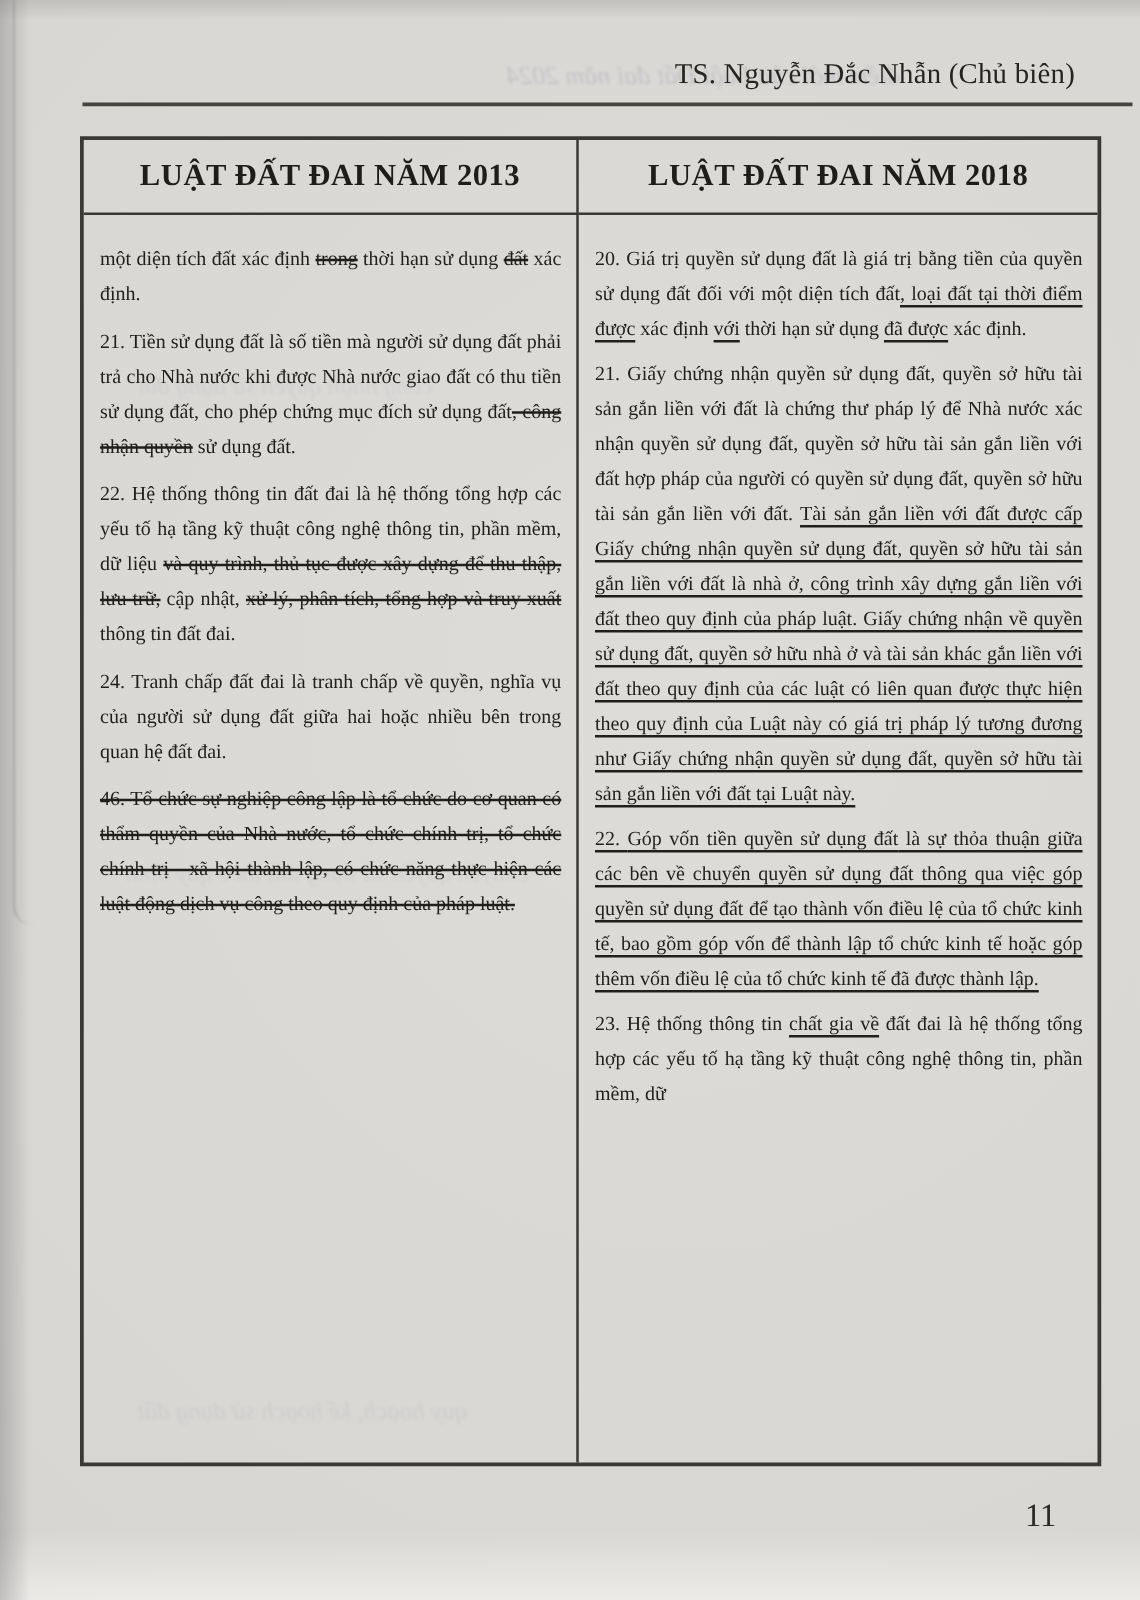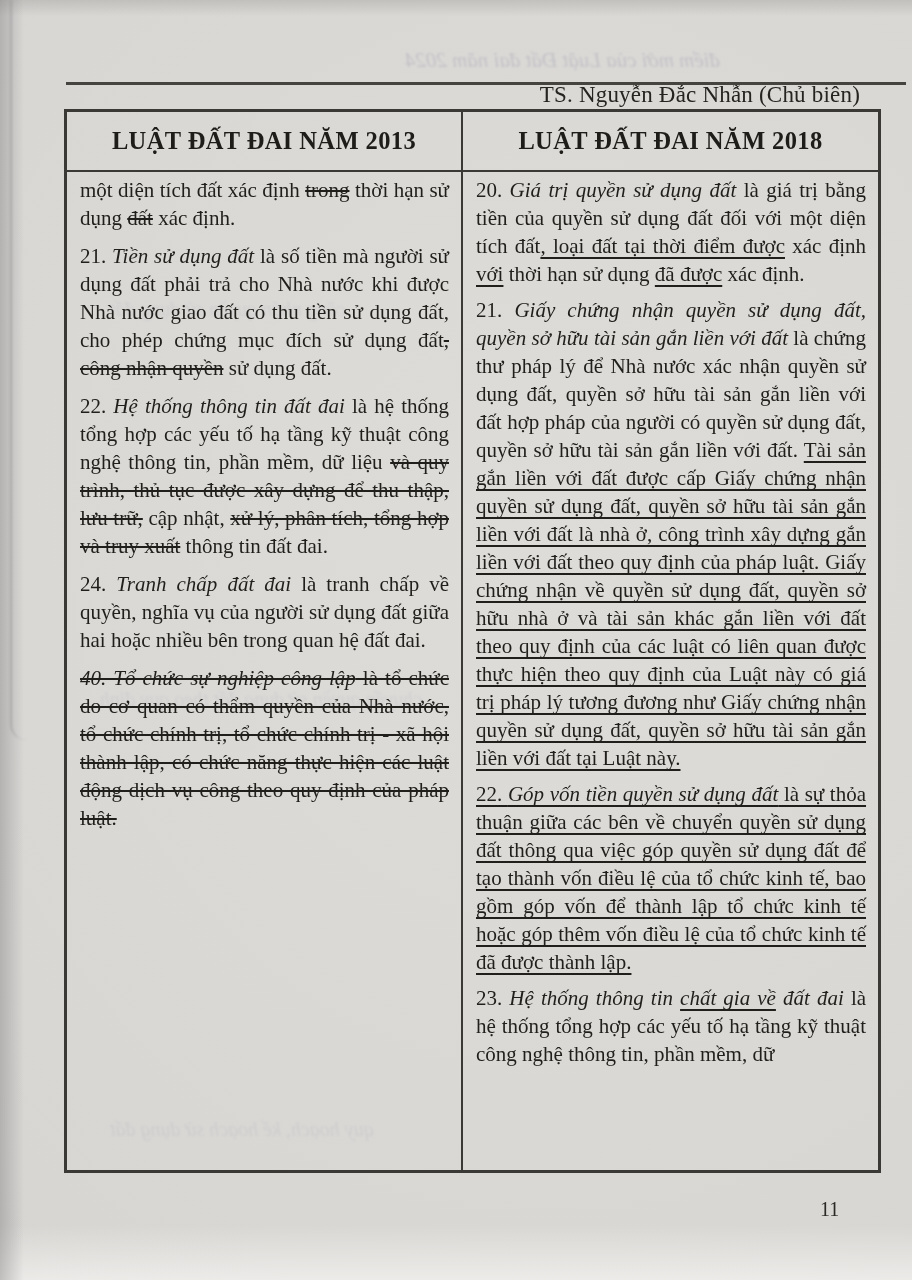--- a/index.html
+++ b/index.html
@@ -21,21 +21,20 @@
     position:absolute;left:10px;top:0;width:14px;height:740px;
     border-left:2px solid rgba(150,148,152,.5);
     border-radius:0 0 0 90px;
     filter:blur(1px);
   }
   
   .author{
     position:absolute;top:46px;right:52px;
     font-size:23px;letter-spacing:.2px;color:#252420;
     white-space:nowrap;
-    margin-top:36px;
   }
   .header-rule{
     position:absolute;left:66px;top:82px;width:840px;height:3px;
     background:#45443f;
   }
   
   .bleed{
     position:absolute;transform:scaleX(-1);
     color:#8b8ba0;filter:blur(1.2px);
     font-style:italic;white-space:nowrap;pointer-events:none;
@@ -54,46 +53,46 @@
     box-sizing:border-box;
   }
   .th{
     display:flex;align-items:center;justify-content:center;
     font-weight:bold;font-size:24.5px;letter-spacing:.4px;
     border-bottom:2.5px solid #3a3936;
     color:#1e1d19;
   }
   .th.left{border-right:2px solid #3a3936;}
   .cell{
-    padding:4px 12px 4px 13px;
-    font-size:21px;line-height:28px;
+    padding:22px 12px 4px 13px;
+    font-size:16px;line-height:28px;
     text-align:justify;text-justify:inter-word;
     overflow:hidden;
     color:#201f1b;
   }
   .cell.left{border-right:2px solid #3a3936;}
   .cell.left .para{margin:0 0 10px 0;}
   .cell.right .para{margin:0 0 8px 0;}
   .para{text-indent:0;}
-  .it{font-style:italic;}
+  .it{}
   .st{
     text-decoration-line:line-through;
     text-decoration-thickness:2px;
     text-decoration-skip-ink:none;
   }
   .un{
     text-decoration-line:underline;
     text-decoration-thickness:1.8px;
     text-underline-offset:4px;
     text-decoration-skip-ink:none;
   }
   
   .page-number{
     position:absolute;left:820px;top:1198px;
-    font-size:20px;color:#2a2925;
+    font-size:26px;color:#2a2925;
   }
 </style>
 </head>
 <body>
 
 <div class="page">
 
   <div class="spine"></div>
 
   <div class="bleed bleed-1">điểm mới của Luật Đất đai năm 2024</div>
@@ -105,21 +104,21 @@
   <div class="header-rule"></div>
 
   <div class="tbl">
     <div class="th left">LUẬT ĐẤT ĐAI NĂM 2013</div>
     <div class="th">LUẬT ĐẤT ĐAI NĂM 2018</div>
     <div class="cell left">
         <p class="para"><span class="">một diện tích đất xác định </span><span class="st">trong</span><span class=""> thời hạn sử dụng </span><span class="st">đất</span><span class=""> xác định.</span></p>
         <p class="para"><span class="">21. </span><span class="it">Tiền sử dụng đất</span><span class=""> là số tiền mà người sử dụng đất phải trả cho Nhà nước khi được Nhà nước giao đất có thu tiền sử dụng đất, cho phép chứng mục đích sử dụng đất</span><span class="st">, công nhận quyền</span><span class=""> sử dụng đất.</span></p>
         <p class="para"><span class="">22. </span><span class="it">Hệ thống thông tin đất đai</span><span class=""> là hệ thống tổng hợp các yếu tố hạ tầng kỹ thuật công nghệ thông tin, phần mềm, dữ liệu </span><span class="st">và quy trình, thủ tục được xây dựng để thu thập, lưu trữ,</span><span class=""> cập nhật, </span><span class="st">xử lý, phân tích, tổng hợp và truy xuất</span><span class=""> thông tin đất đai.</span></p>
         <p class="para"><span class="">24. </span><span class="it">Tranh chấp đất đai</span><span class=""> là tranh chấp về quyền, nghĩa vụ của người sử dụng đất giữa hai hoặc nhiều bên trong quan hệ đất đai.</span></p>
-        <p class="para"><span class="it st">40. Tổ chức sự nghiệp công lập</span><span class="st"> là tổ chức do cơ quan có thẩm quyền của Nhà nước, tổ chức chính trị, tổ chức chính trị - xã hội thành lập, có chức năng thực hiện các luật động dịch vụ công theo quy định của pháp luật.</span></p>
+        <p class="para"><span class="it st">46. Tổ chức sự nghiệp công lập</span><span class="st"> là tổ chức do cơ quan có thẩm quyền của Nhà nước, tổ chức chính trị, tổ chức chính trị - xã hội thành lập, có chức năng thực hiện các luật động dịch vụ công theo quy định của pháp luật.</span></p>
       </div>
     <div class="cell right">
         <p class="para"><span class="">20. </span><span class="it">Giá trị quyền sử dụng đất</span><span class=""> là giá trị bằng tiền của quyền sử dụng đất đối với một diện tích đất</span><span class="un">, loại đất tại thời điểm được</span><span class=""> xác định </span><span class="un">với</span><span class=""> thời hạn sử dụng </span><span class="un">đã được</span><span class=""> xác định.</span></p>
         <p class="para"><span class="">21. </span><span class="it">Giấy chứng nhận quyền sử dụng đất, quyền sở hữu tài sản gắn liền với đất</span><span class=""> là chứng thư pháp lý để Nhà nước xác nhận quyền sử dụng đất, quyền sở hữu tài sản gắn liền với đất hợp pháp của người có quyền sử dụng đất, quyền sở hữu tài sản gắn liền với đất. </span><span class="un">Tài sản gắn liền với đất được cấp Giấy chứng nhận quyền sử dụng đất, quyền sở hữu tài sản gắn liền với đất là nhà ở, công trình xây dựng gắn liền với đất theo quy định của pháp luật. Giấy chứng nhận về quyền sử dụng đất, quyền sở hữu nhà ở và tài sản khác gắn liền với đất theo quy định của các luật có liên quan được thực hiện theo quy định của Luật này có giá trị pháp lý tương đương như Giấy chứng nhận quyền sử dụng đất, quyền sở hữu tài sản gắn liền với đất tại Luật này.</span></p>
         <p class="para"><span class="un">22. </span><span class="it un">Góp vốn tiền quyền sử dụng đất</span><span class="un"> là sự thỏa thuận giữa các bên về chuyển quyền sử dụng đất thông qua việc góp quyền sử dụng đất để tạo thành vốn điều lệ của tổ chức kinh tế, bao gồm góp vốn để thành lập tổ chức kinh tế hoặc góp thêm vốn điều lệ của tổ chức kinh tế đã được thành lập.</span></p>
         <p class="para"><span class="">23. </span><span class="it">Hệ thống thông tin </span><span class="it un">chất gia về</span><span class="it"> đất đai</span><span class=""> là hệ thống tổng hợp các yếu tố hạ tầng kỹ thuật công nghệ thông tin, phần mềm, dữ</span></p>
       </div>
   </div>
 
   <div class="page-number">11</div>

